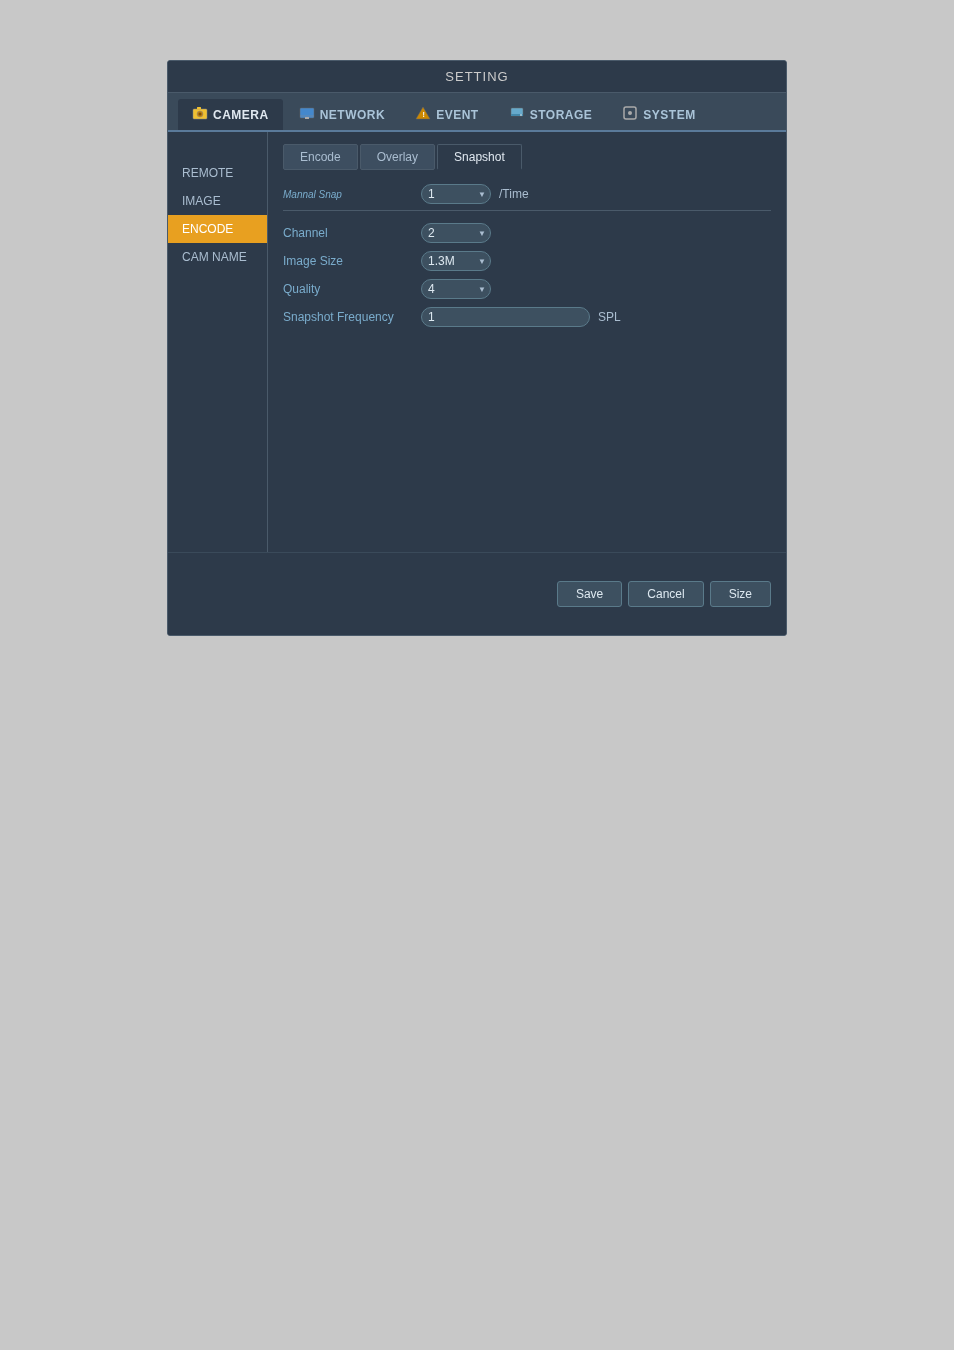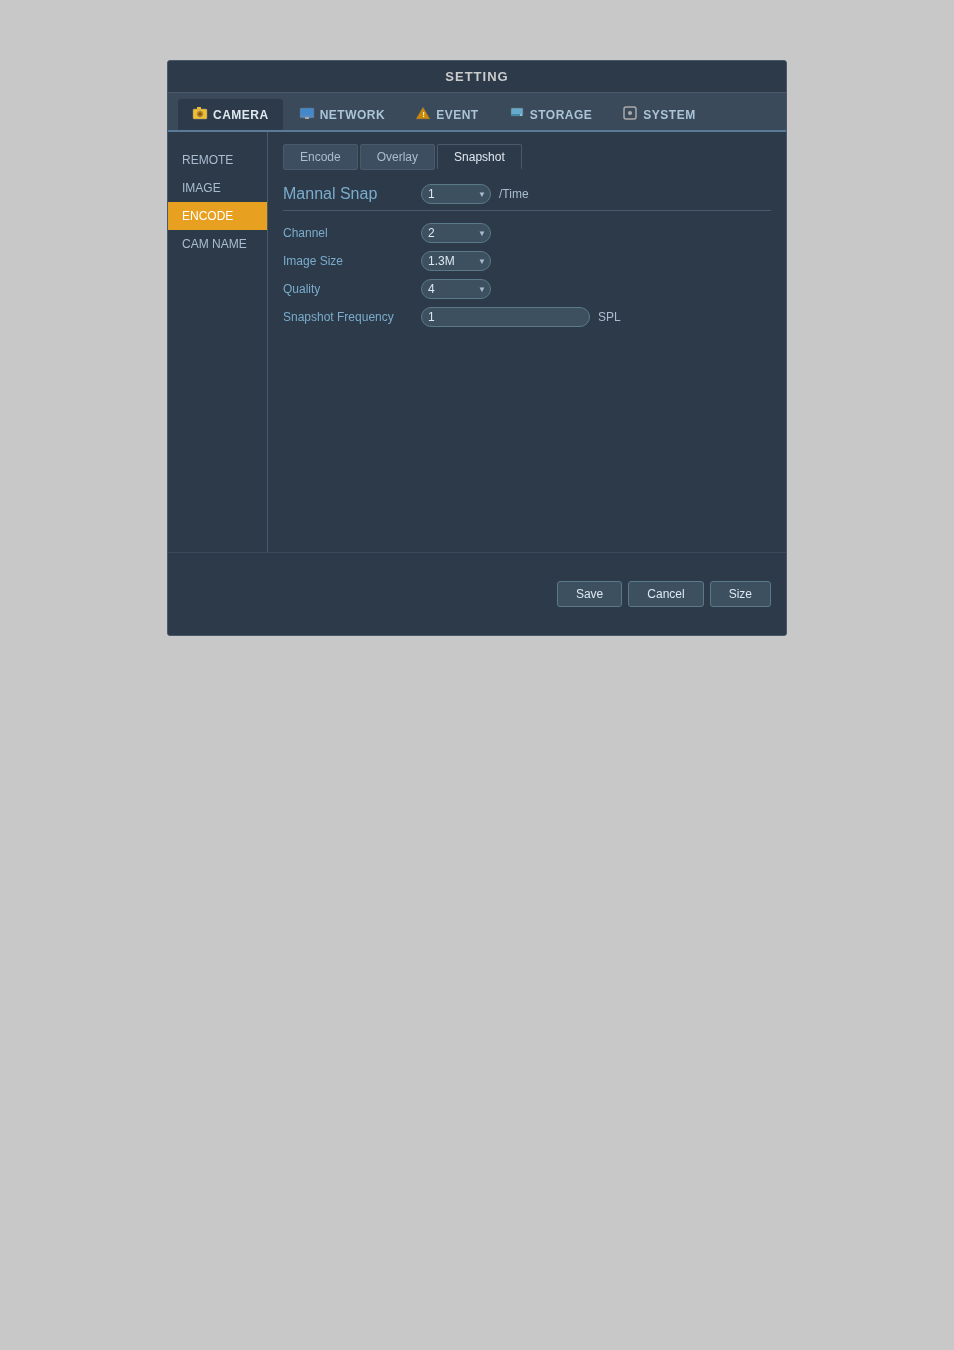--- a/index.html
+++ b/index.html
@@ -24,21 +24,20 @@
     }
 
     .dialog-title-bar {
       background: #2d3a4a;
       text-align: center;
       padding: 8px;
       border-bottom: 1px solid #4a5a6a;
       color: #ccc;
       font-size: 13px;
       letter-spacing: 1px;
-      font-weight: bold;
     }
 
     .nav-tabs {
       display: flex;
       background: #3a4a5a;
       border-bottom: 2px solid #5a7a9a;
       padding: 6px 22px 0 10px;
       gap: 2px;
     }
 
@@ -61,21 +60,21 @@
     }
 
     .content-area {
       display: flex;
       min-height: 420px;
     }
 
     .sidebar {
       width: 100px;
       background: #2d3a4a;
-      padding: 14px 0;
+      padding: 27px 0;
       border-right: 1px solid #4a5a6a;
     }
 
     .sidebar-item {
       padding: 7px 14px;
       color: #aabdd0;
       font-size: 12px;
       cursor: pointer;
     }
 
@@ -198,22 +197,23 @@
 
     .manual-snap-row {
       display: flex;
       align-items: center;
       gap: 8px;
       margin-bottom: 6px;
     }
 
     .manual-snap-label {
       color: #7aaccc;
-      font-size: 16px;
+      font-size: 10px;
       width: 130px;
+      font-style: italic;
     }
   </style>
 </head>
 <body>
 
 <div class="dialog">
 
   <div class="dialog-title-bar">
     <span>SETTING</span>
   </div>

